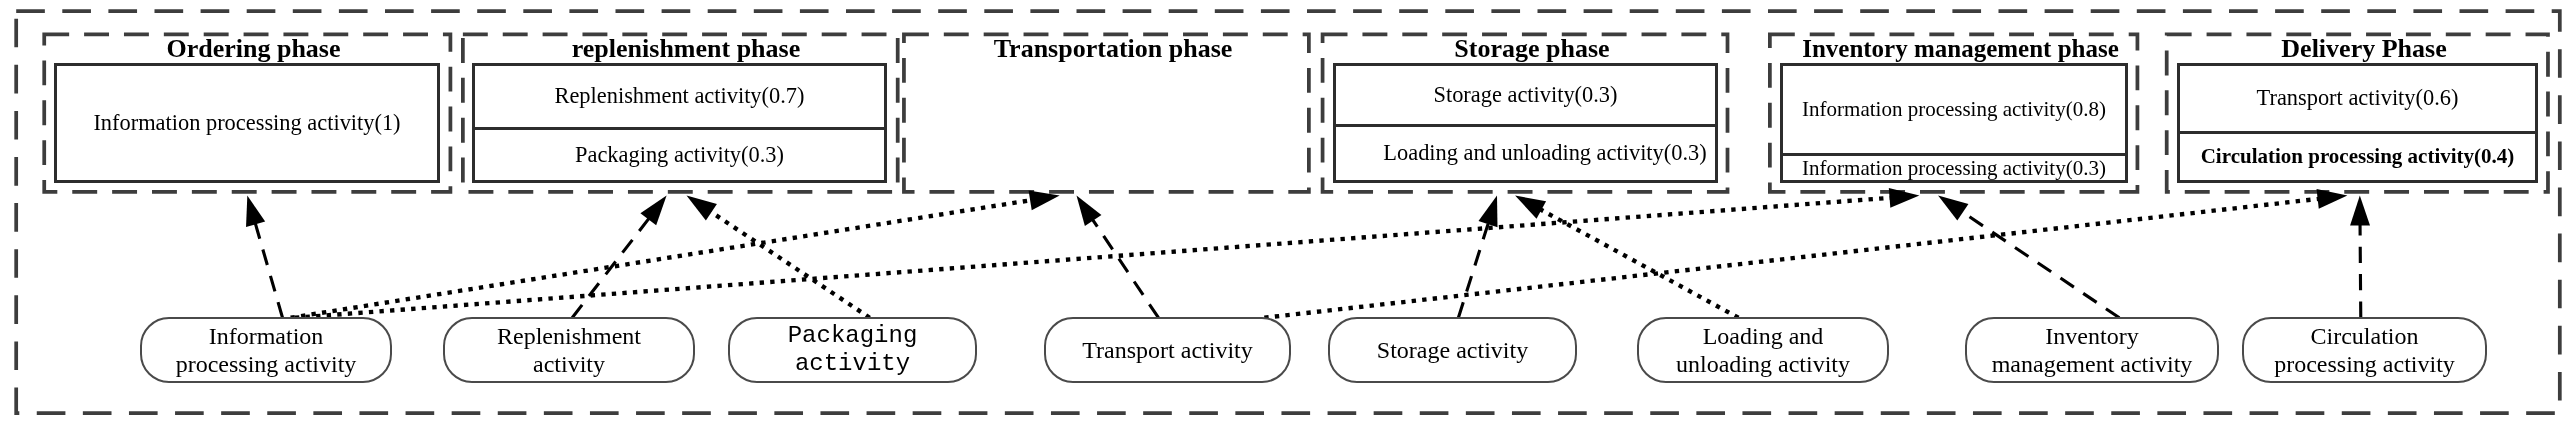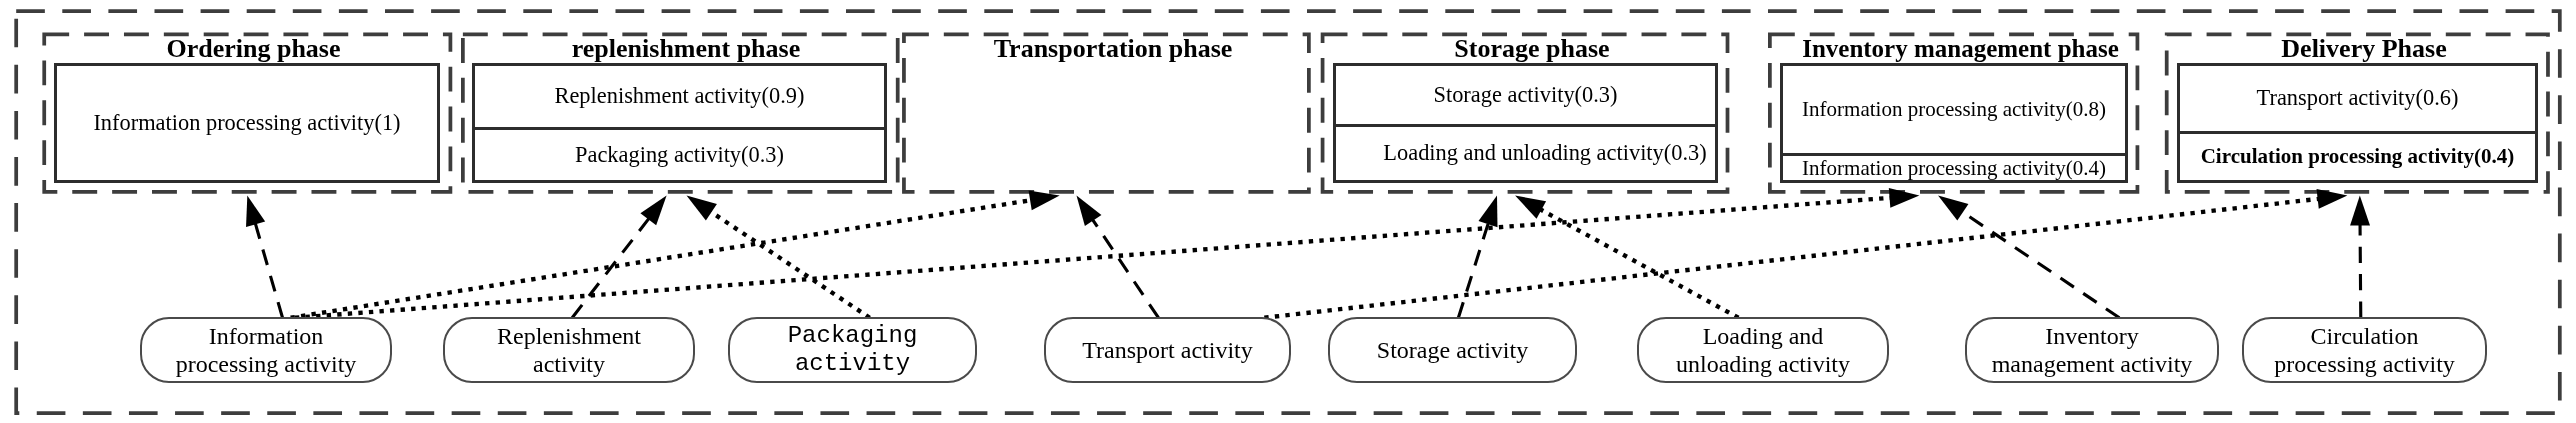--- a/index.html
+++ b/index.html
@@ -115,42 +115,42 @@
   <div class="phase" style="left:44px;width:406px;">
     <div class="phase-title">Ordering phase</div>
     <div class="acts">
       <div class="act-row" style="flex-grow: 1;">Information processing activity(1)</div>
     </div>
   </div>
 
   <div class="phase" style="left:462px;width:435px;">
     <div class="phase-title">replenishment phase</div>
     <div class="acts">
-      <div class="act-row" style="flex-grow: 0.55;">Replenishment activity(0.9)</div>
+      <div class="act-row" style="flex-grow: 0.55;">Replenishment activity(0.7)</div>
       <div class="act-row" style="flex-grow: 0.45;">Packaging activity(0.3)</div>
     </div>
   </div>
 
   <div class="phase" style="left:904px;width:405px;">
     <div class="phase-title">Transportation phase</div>
   </div>
 
   <div class="phase" style="left:1323px;width:405px;">
     <div class="phase-title">Storage phase</div>
     <div class="acts">
       <div class="act-row" style="flex-grow: 0.52;">Storage activity(0.3)</div>
       <div class="act-row" style="flex-grow: 0.48; padding-left: 39px;">Loading and unloading activity(0.3)</div>
     </div>
   </div>
 
   <div class="phase" style="left:1770px;width:368px;">
     <div class="phase-title" style="font-size:25px;">Inventory management phase</div>
     <div class="acts">
       <div class="act-row" style="font-size: 21px; flex-grow: 0.8;">Information processing activity(0.8)</div>
-      <div class="act-row" style="font-size: 21px; flex-grow: 0.2;">Information processing activity(0.4)</div>
+      <div class="act-row" style="font-size: 21px; flex-grow: 0.2;">Information processing activity(0.3)</div>
     </div>
   </div>
 
   <div class="phase" style="left:2167px;width:381px;">
     <div class="phase-title">Delivery Phase</div>
     <div class="acts">
       <div class="act-row" style="flex-grow: 0.58;">Transport activity(0.6)</div>
       <div class="act-row" style="font-size: 21px; flex-grow: 0.42; font-weight: bold;">Circulation processing activity(0.4)</div>
     </div>
   </div>

